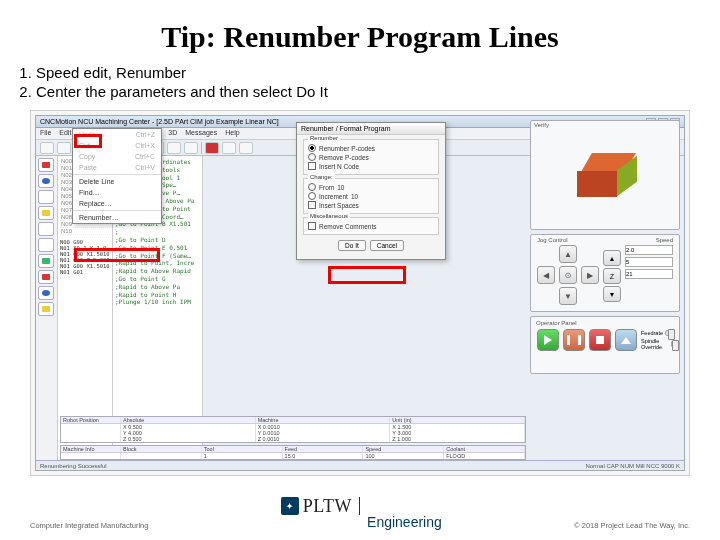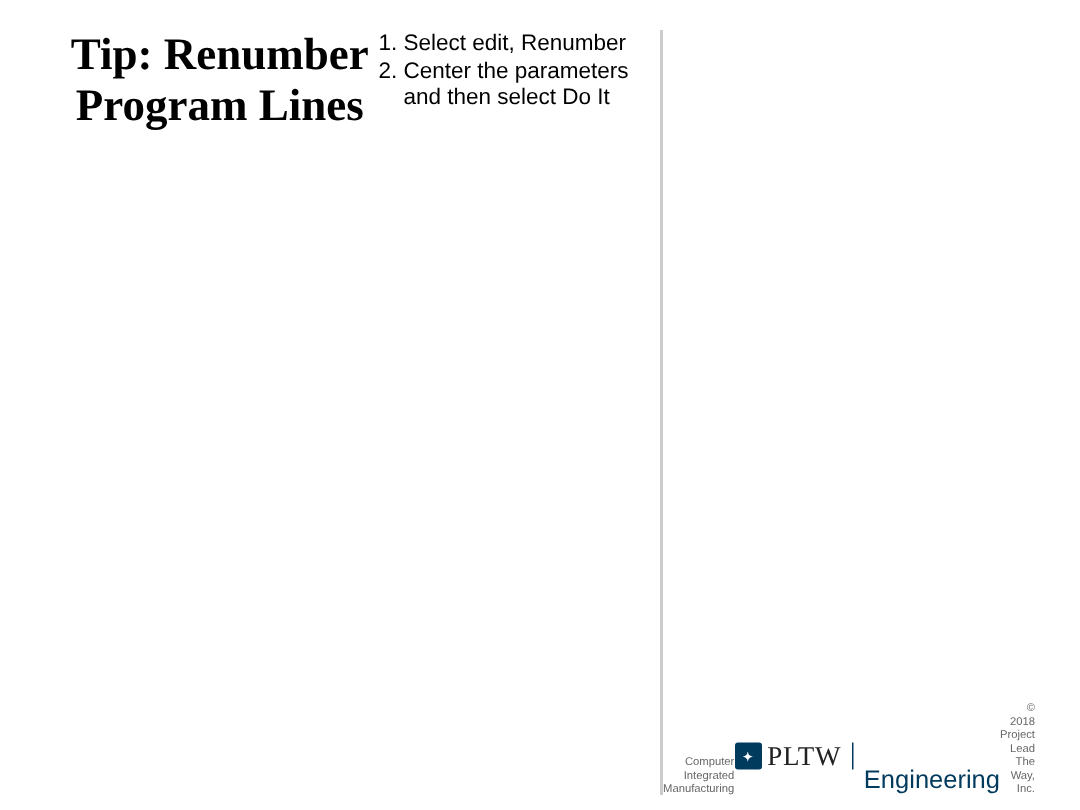--- a/index.html
+++ b/index.html
@@ -1,17 +1,17 @@
 <!DOCTYPE html>
 <html><head>
 <meta charset="utf-8">
 <style>
   * { box-sizing: border-box; margin: 0; padding: 0; }
   body { width: 720px; height: 540px; font-family: Arial, sans-serif; background: #fff; position: relative; }
-  .slide { width: 100%; height: 100%; padding: 20px 30px 10px; display: flex; }
+  .slide { width: 100%; height: 100%; padding: 20px 30px 10px; display: flex; flex-direction: column; }
   .title { font-size: 30px; font-family: "Times New Roman", serif; text-align: center; margin-bottom: 10px; }
   .steps { font-size: 15px; margin-left: 6px; margin-bottom: 8px; }
   .steps li { margin-bottom: 2px; }
 
   .screenshot { flex: 1; border: 1px solid #ccc; background: #f6f6f6; position: relative; overflow: hidden; font-size: 7px; }
   .win-frame { position: absolute; inset: 4px; background: #e8eef4; border: 1px solid #9ab; }
   .win-title { height: 12px; background: linear-gradient(#dfe9f5,#c8d6e8); border-bottom: 1px solid #9ab; font-size: 7px; padding: 1px 4px; display: flex; justify-content: space-between; align-items: center; }
   .win-ctrl { display: flex; gap: 2px; }
   .win-ctrl span { width: 10px; height: 8px; background: #d6e0ec; border: 1px solid #9ab; display: inline-block; }
   .menubar { height: 12px; background: #f0f2f5; border-bottom: 1px solid #ccc; display: flex; gap: 8px; padding: 1px 4px; font-size: 7px; }
@@ -91,32 +91,32 @@
 
   .hl { position:absolute; border: 3px solid #e00; z-index: 20; pointer-events:none; }
   .hl1 { left: 38px; top: 18px; width: 28px; height: 14px; }
   .hl2 { left: 38px; top: 132px; width: 86px; height: 14px; }
   .hl3 { left: 292px; top: 150px; width: 78px; height: 18px; }
 
   .footer { display:flex; justify-content:space-between; align-items:flex-end; margin-top:6px; font-size: 8px; color:#555;text-align:right; }
   .brand { display:flex; align-items:center; gap:4px; }
   .brand .logo { width:18px; height:18px; background:#003a5d; border-radius:2px; display:flex; align-items:center; justify-content:center; color:#fff; font-size:8px; font-weight:bold; }
   .brand .t1 { font-family: "Times New Roman", serif; font-size:18px; color:#222; letter-spacing:.5px; }
-  .brand .t2 { font-size:17px; color:#003a5d;margin-top:32px; }
+  .brand .t2 { font-size:14px; color:#003a5d;margin-top:32px; }
   .brand .sep { width:1px; height:18px; background:#003a5d; margin:0 3px; }
   .credit { font-size:7.5px; color:#666; }
   .course { font-size:7.5px; color:#666; }
 </style>
 </head>
 <body>
 
 <div class="slide">
   <h1 class="title">Tip: Renumber Program Lines</h1>
   <ol class="steps">
-    <li>Select edit, Renumber</li>
+    <li>Speed edit, Renumber</li>
     <li>Center the parameters and then select Do It</li>
   </ol>
 
   <div class="screenshot">
     <div class="win-frame">
       <div class="win-title">
         <span>CNCMotion NCU Machining Center - [2.5D PArt CIM job Example Linear NC]</span>
         <div class="win-ctrl">
             <span></span>
             <span></span>

